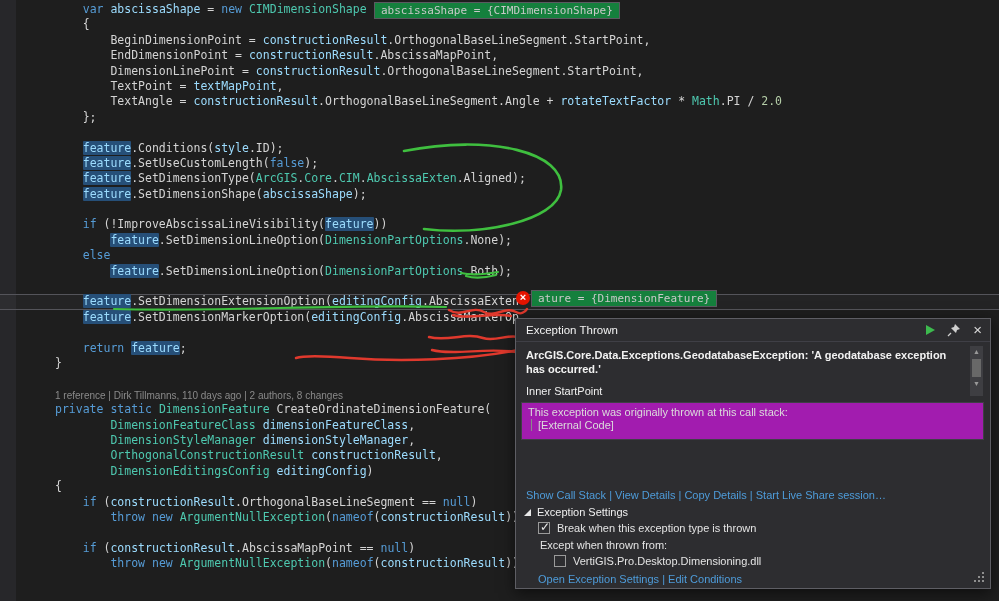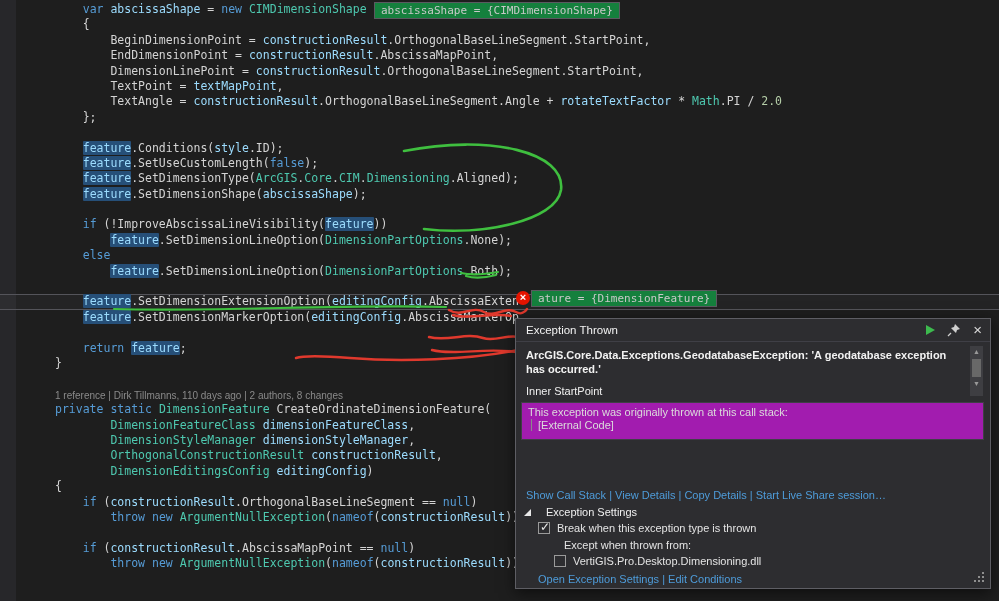--- a/index.html
+++ b/index.html
@@ -44,28 +44,28 @@
   .ms-thumb{margin:1px 2px;height:18px;background:#686868;}
   .dlg-inner-label{position:absolute;left:10px;top:66px;color:#f0f0f0;}
   .dlg-box{position:absolute;left:5px;right:6px;top:83px;height:38px;box-sizing:border-box;
           background:#a21caf;border:1px solid #3f3f46;padding:3px 6px;color:#dcdcdc;}
   .callstack-item{margin-left:3px;margin-top:1px;border-left:1px solid #8a8a8a;padding-left:6px;}
   .dlg-links{position:absolute;left:10px;color:#4e9cda;}
   .links1{top:170px;}
   .links2{top:254px;left:22px;}
   .dlg-link{color:#4e9cda;cursor:pointer;}
   .link-sep{color:#4e9cda;}
-  .dlg-settings-header{position:absolute;left:8px;top:187px;color:#f0f0f0;display:flex;align-items:center;gap:15px;cursor:pointer;}
+  .dlg-settings-header{position:absolute;left:8px;top:187px;color:#f0f0f0;display:flex;align-items:center;gap:6px;cursor:pointer;}
   .expander{width:0;height:0;border-left:7px solid transparent;border-bottom:7px solid #e8e8e8;display:inline-block;}
   .chk-row{position:absolute;display:flex;align-items:center;gap:7px;color:#e4e4e4;}
   .row1{left:22px;top:203px;}
   .row2{left:38px;top:236px;}
   .chk{width:12px;height:12px;box-sizing:border-box;border:1px solid #9a9a9a;background:#2d2d30;position:relative;cursor:pointer;flex:0 0 auto;}
   .chk.checked::after{content:"\2713";position:absolute;left:1px;top:-3px;color:#e8e8e8;font-size:12px;}
-  .except-label{position:absolute;left:48px;top:220px;color:#e4e4e4;}
+  .except-label{position:absolute;left:24px;top:220px;color:#e4e4e4;}
   .grip{position:absolute;right:5px;bottom:5px;width:12px;height:12px;}
   .grip::before{content:"";position:absolute;left:0;top:0;width:2px;height:2px;background:transparent;
           box-shadow:9px 1px #8f8f8f,5px 5px #8f8f8f,9px 5px #8f8f8f,1px 9px #8f8f8f,5px 9px #8f8f8f,9px 9px #8f8f8f;}
 </style>
 </head>
 <body>
 
 <div class="screen">
 
   <div class="margin-strip"></div>
@@ -76,21 +76,21 @@
       <div class="code-line"><span class="tk-pl">    {</span></div>
       <div class="code-line"><span class="tk-pl">        BeginDimensionPoint = </span><span class="tk-id">constructionResult</span><span class="tk-pl">.OrthogonalBaseLineSegment.StartPoint,</span></div>
       <div class="code-line"><span class="tk-pl">        EndDimensionPoint = </span><span class="tk-id">constructionResult</span><span class="tk-pl">.AbscissaMapPoint,</span></div>
       <div class="code-line"><span class="tk-pl">        DimensionLinePoint = </span><span class="tk-id">constructionResult</span><span class="tk-pl">.OrthogonalBaseLineSegment.StartPoint,</span></div>
       <div class="code-line"><span class="tk-pl">        TextPoint = </span><span class="tk-id">textMapPoint</span><span class="tk-pl">,</span></div>
       <div class="code-line"><span class="tk-pl">        TextAngle = </span><span class="tk-id">constructionResult</span><span class="tk-pl">.OrthogonalBaseLineSegment.Angle + </span><span class="tk-id">rotateTextFactor</span><span class="tk-pl"> * </span><span class="tk-tp">Math</span><span class="tk-pl">.PI / </span><span class="tk-nm">2.0</span></div>
       <div class="code-line"><span class="tk-pl">    };</span></div>
       <div class="code-line"></div>
       <div class="code-line"><span class="tk-pl">    </span><span class="tk-hl">feature</span><span class="tk-pl">.Conditions(</span><span class="tk-id">style</span><span class="tk-pl">.ID);</span></div>
       <div class="code-line"><span class="tk-pl">    </span><span class="tk-hl">feature</span><span class="tk-pl">.SetUseCustomLength(</span><span class="tk-kw">false</span><span class="tk-pl">);</span></div>
-      <div class="code-line"><span class="tk-pl">    </span><span class="tk-hl">feature</span><span class="tk-pl">.SetDimensionType(</span><span class="tk-tp">ArcGIS</span><span class="tk-pl">.</span><span class="tk-tp">Core</span><span class="tk-pl">.</span><span class="tk-tp">CIM</span><span class="tk-pl">.</span><span class="tk-tp">Dimensioning</span><span class="tk-pl">.Aligned);</span></div>
+      <div class="code-line"><span class="tk-pl">    </span><span class="tk-hl">feature</span><span class="tk-pl">.SetDimensionType(</span><span class="tk-tp">ArcGIS</span><span class="tk-pl">.</span><span class="tk-tp">Core</span><span class="tk-pl">.</span><span class="tk-tp">CIM</span><span class="tk-pl">.</span><span class="tk-tp">AbscissaExten</span><span class="tk-pl">.Aligned);</span></div>
       <div class="code-line"><span class="tk-pl">    </span><span class="tk-hl">feature</span><span class="tk-pl">.SetDimensionShape(</span><span class="tk-id">abscissaShape</span><span class="tk-pl">);</span></div>
       <div class="code-line"></div>
       <div class="code-line"><span class="tk-pl">    </span><span class="tk-kw">if</span><span class="tk-pl"> (!ImproveAbscissaLineVisibility(</span><span class="tk-hl">feature</span><span class="tk-pl">))</span></div>
       <div class="code-line"><span class="tk-pl">        </span><span class="tk-hl">feature</span><span class="tk-pl">.SetDimensionLineOption(</span><span class="tk-tp">DimensionPartOptions</span><span class="tk-pl">.None);</span></div>
       <div class="code-line"><span class="tk-pl">    </span><span class="tk-kw">else</span></div>
       <div class="code-line"><span class="tk-pl">        </span><span class="tk-hl">feature</span><span class="tk-pl">.SetDimensionLineOption(</span><span class="tk-tp">DimensionPartOptions</span><span class="tk-pl">.Both);</span></div>
       <div class="code-line"></div>
       <div class="code-line"><span class="tk-pl">    </span><span class="tk-hl">feature</span><span class="tk-pl">.SetDimensionExtensionOption(</span><span class="tk-id">editingConfig</span><span class="tk-pl">.AbscissaExten</span></div>
       <div class="code-line"><span class="tk-pl">    </span><span class="tk-hl">feature</span><span class="tk-pl">.SetDimensionMarkerOption(</span><span class="tk-id">editingConfig</span><span class="tk-pl">.AbscissaMarkerOp</span></div>
       <div class="code-line"></div>

